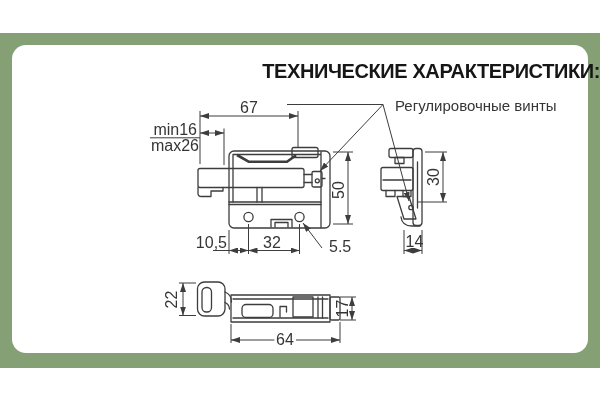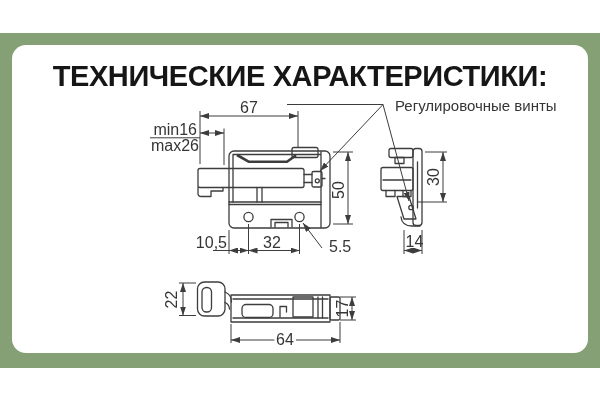--- a/index.html
+++ b/index.html
@@ -1,22 +1,22 @@
 <!DOCTYPE html>
 <html style="--background: #ffffff; --band: #85A075; --card: #ffffff; --line: #3d3d3d; --text: #353535; --title: #161616;"><head>
 <meta charset="utf-8">
 <style>
   html,body{margin:0;padding:0;background:#fff;}
   .stage{position:relative;width:600px;height:400px;background:var(--background,#fff);overflow:hidden;
          font-family:"Liberation Sans",sans-serif;}
   .band{position:absolute;left:0;top:33px;width:600px;height:335px;background:var(--band,#85A075);}
   .card{position:absolute;left:12px;top:45px;width:576px;height:308px;background:var(--card,#fff);
         border-radius:14px;}
-  h1.title{position:absolute;left:0;top:60px;width:600px;margin:0;text-align:center;
-        font-size:29px;font-weight:bold;letter-spacing:-0.4px;color:var(--title,#161616);}
+  h1.title{position:absolute;left:0;top:60px;width:600px;margin:0;text-align:right;
+        font-size:20px;font-weight:bold;letter-spacing:-0.4px;color:var(--title,#161616);}
   svg.drawing{position:absolute;left:0;top:0;}
   .ln{fill:none;stroke:var(--line,#3d3d3d);stroke-width:1.3;stroke-linejoin:round;stroke-linecap:round;}
   .lnthick{fill:none;stroke:var(--line,#3d3d3d);stroke-width:2.6;stroke-linejoin:round;}
   .dl{fill:none;stroke:var(--line,#3d3d3d);stroke-width:1;}
   .dim{font-family:"Liberation Sans",sans-serif;font-size:16px;fill:var(--text,#353535);}
   .note{font-family:"Liberation Sans",sans-serif;font-size:15px;fill:var(--text,#353535);}
   .halo{paint-order:stroke;stroke:#fff;stroke-width:5px;}
 </style>
 </head>
 <body>

